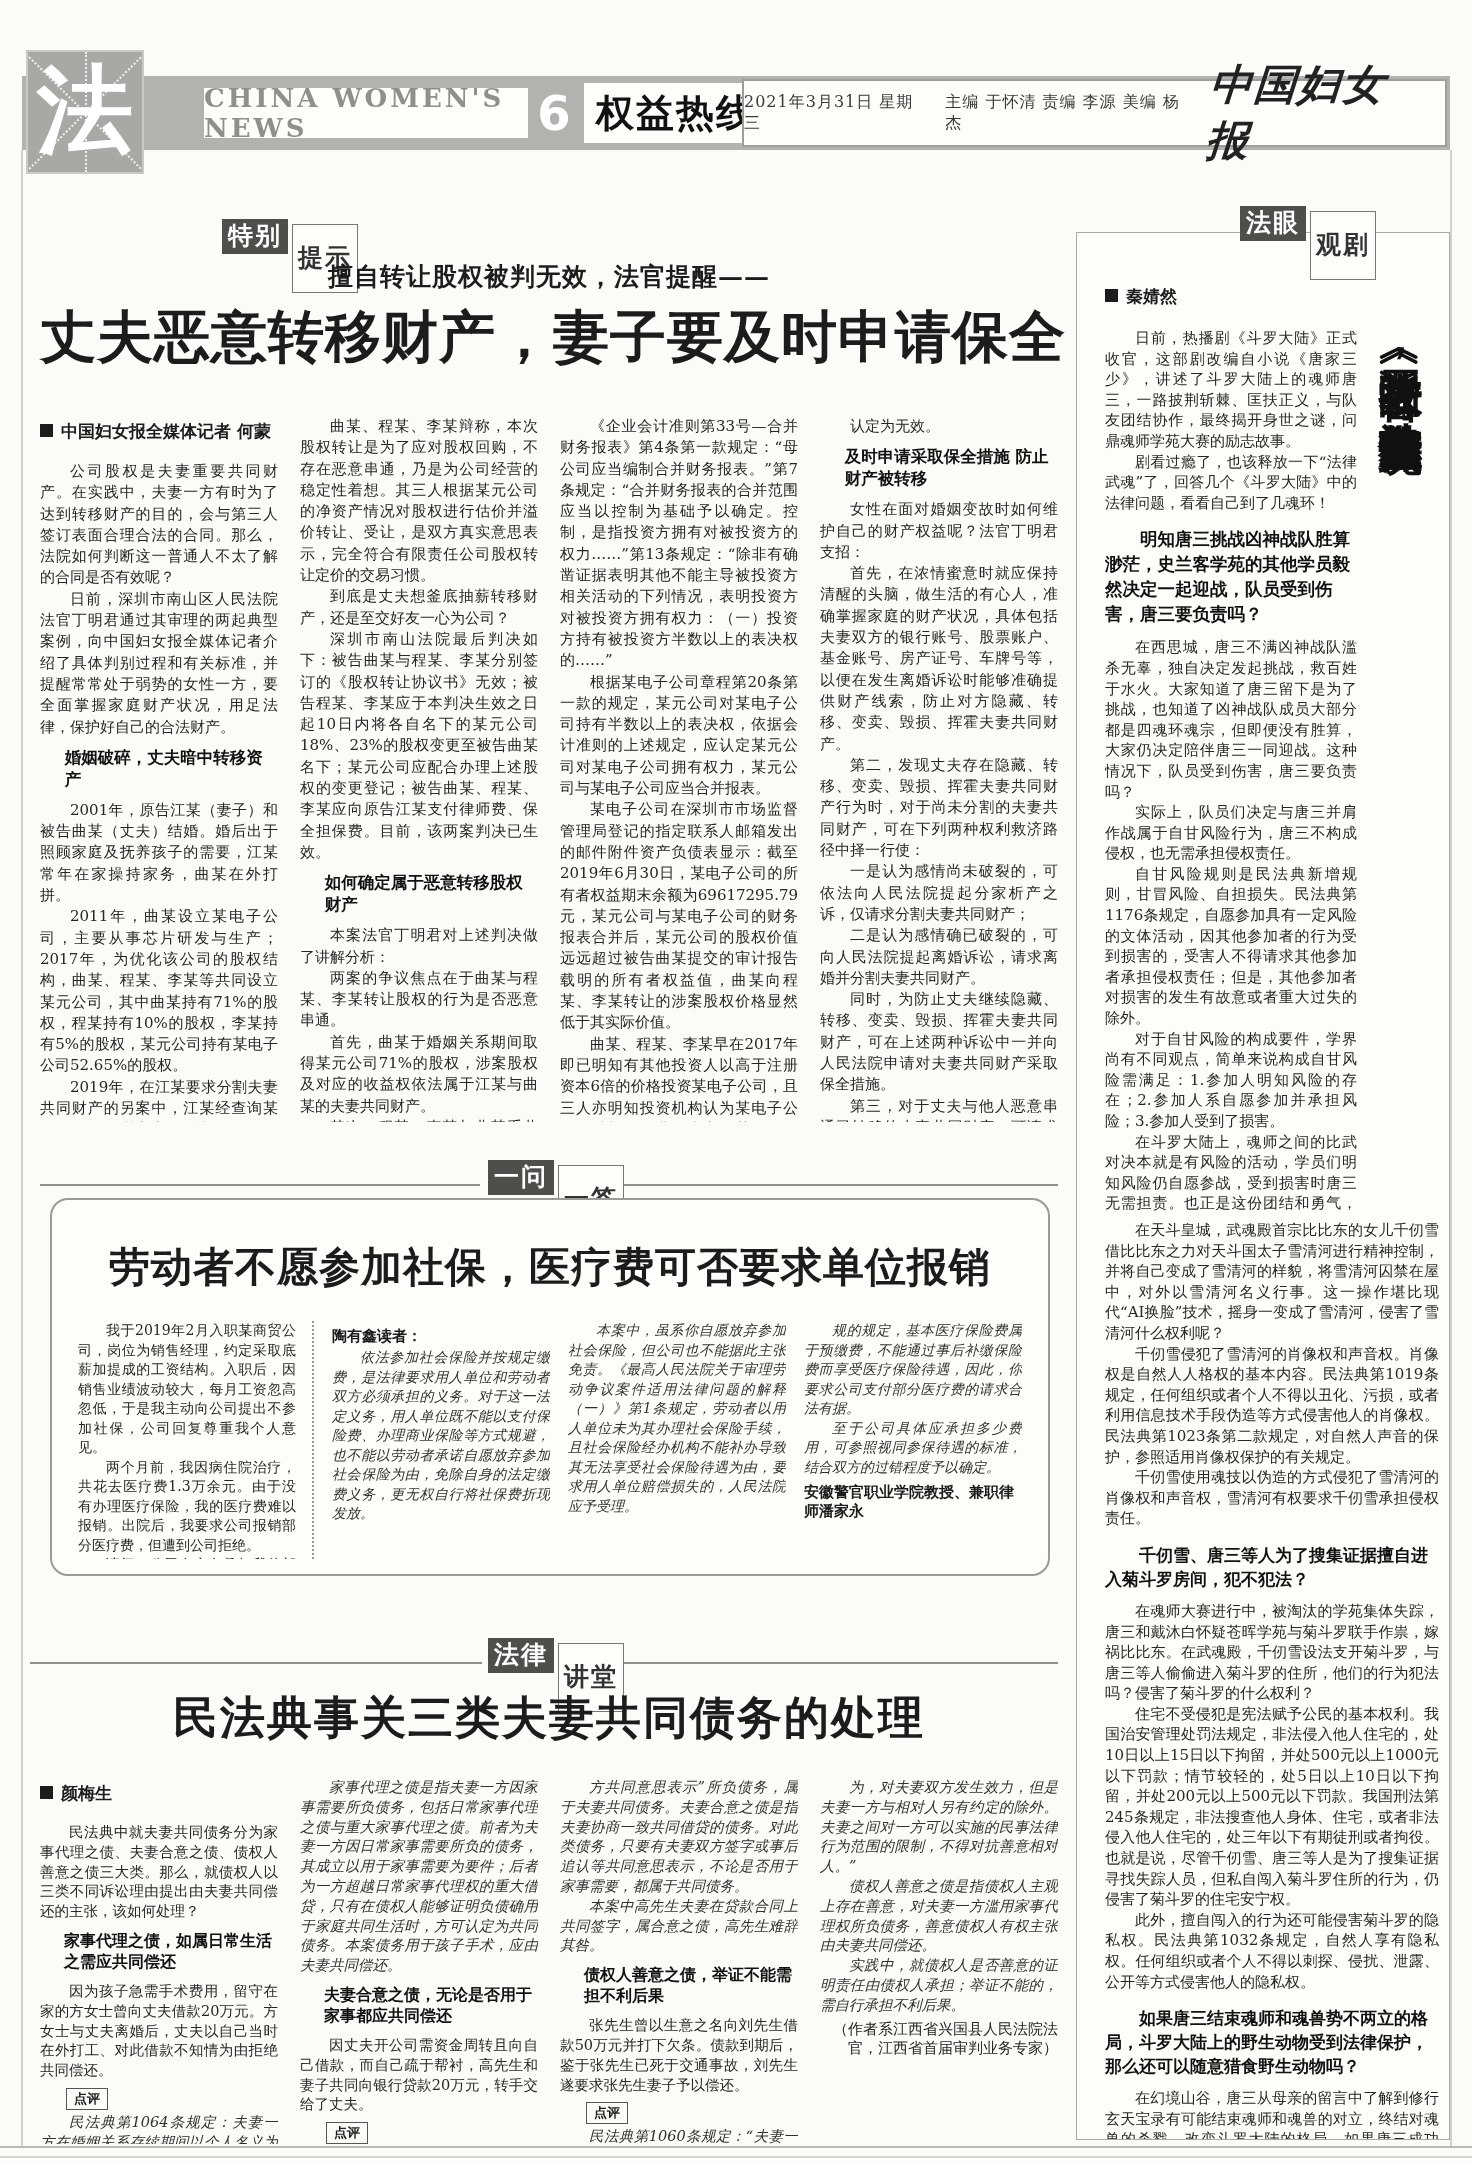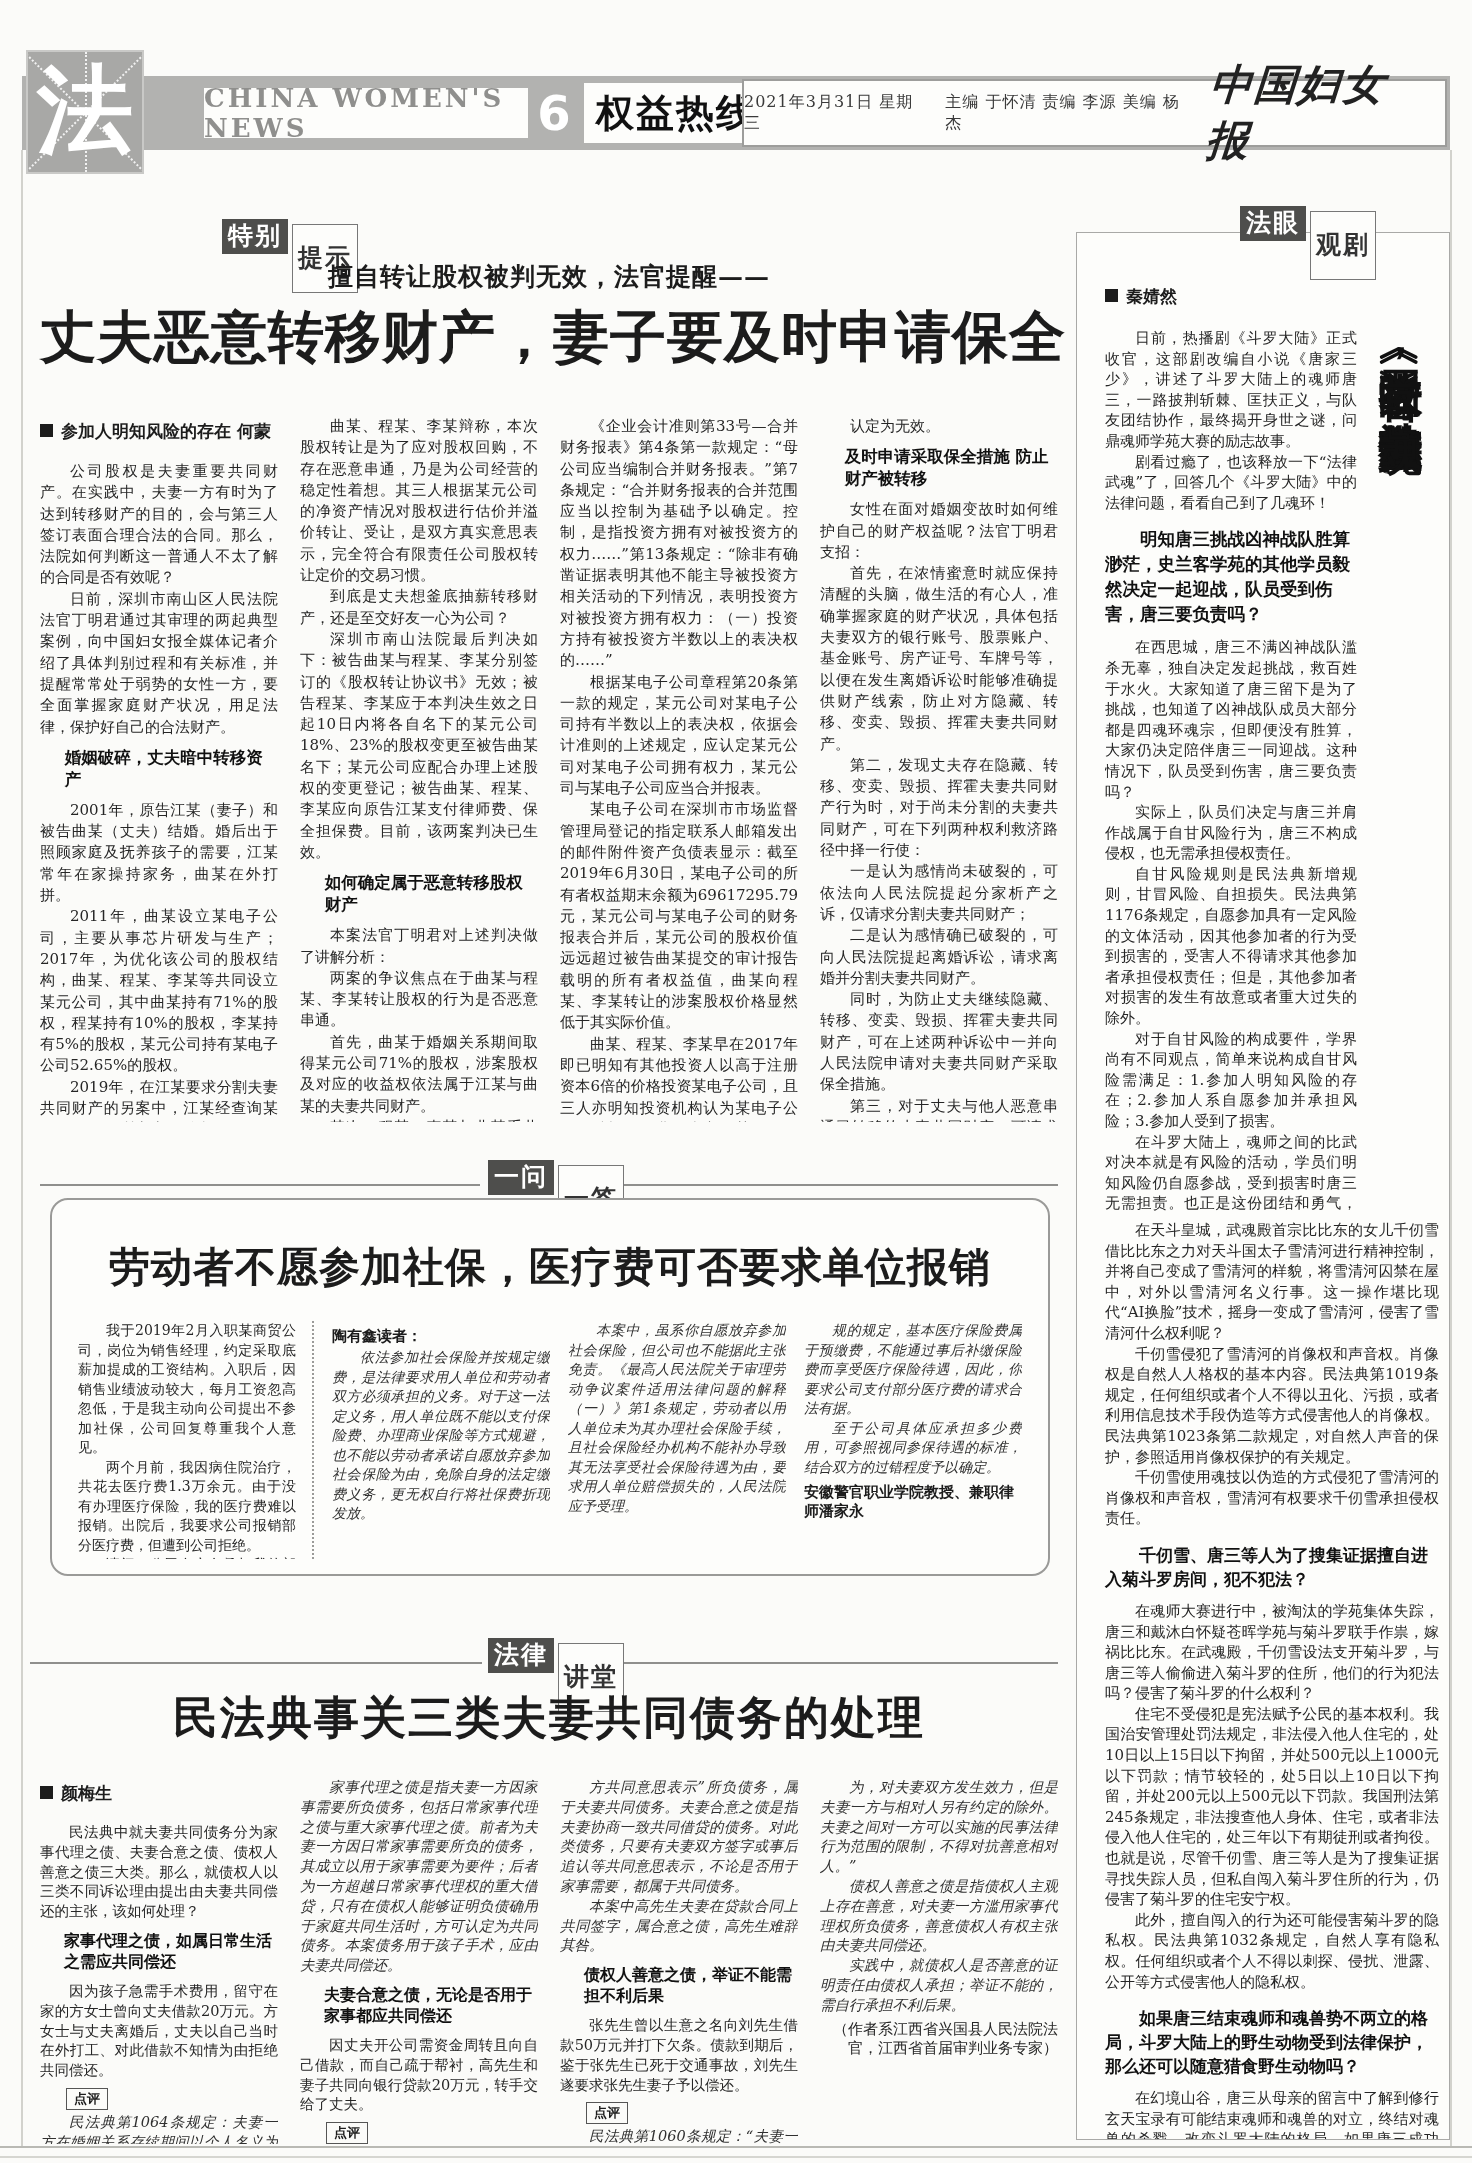--- a/index.html
+++ b/index.html
@@ -114,21 +114,21 @@
   </div>
 
   <div class="badge-row" style="left:222px;top:219px;">
     <span class="badge-dark">特别</span>
     <span class="badge-light">提示</span>
   </div>
   <div class="kicker">擅自转让股权被判无效，法官提醒——</div>
   <div class="headline">丈夫恶意转移财产，妻子要及时申请保全</div>
   <div class="lead-cols">
     <div class="col">
-      <div class="byline"><span class="sq"></span><span>参加人明知风险的存在 何蒙</span></div>
+      <div class="byline"><span class="sq"></span><span>中国妇女报全媒体记者 何蒙</span></div>
       <div>
           <div class="para">公司股权是夫妻重要共同财产。在实践中，夫妻一方有时为了达到转移财产的目的，会与第三人签订表面合理合法的合同。那么，法院如何判断这一普通人不太了解的合同是否有效呢？</div>
           <div class="para">日前，深圳市南山区人民法院法官丁明君通过其审理的两起典型案例，向中国妇女报全媒体记者介绍了具体判别过程和有关标准，并提醒常常处于弱势的女性一方，要全面掌握家庭财产状况，用足法律，保护好自己的合法财产。</div>
           <div class="subhead">婚姻破碎，丈夫暗中转移资产</div>
           <div class="para">2001年，原告江某（妻子）和被告曲某（丈夫）结婚。婚后出于照顾家庭及抚养孩子的需要，江某常年在家操持家务，曲某在外打拼。</div>
           <div class="para">2011年，曲某设立某电子公司，主要从事芯片研发与生产；2017年，为优化该公司的股权结构，曲某、程某、李某等共同设立某元公司，其中曲某持有71%的股权，程某持有10%的股权，李某持有5%的股权，某元公司持有某电子公司52.65%的股权。</div>
           <div class="para">2019年，在江某要求分割夫妻共同财产的另案中，江某经查询某元公司在深圳市市场监督管理局登记公示信息后发现，曲某持有71%的某元公司股权发生变动：2019年10月，曲某分别与程某、李某签订了《股权转让协议书》，约定由曲某将其18%的股权以122.85万元转让给程某，23%的股权以156.98万元转让给李某。</div>
         </div>
     </div>
     <div class="col">

